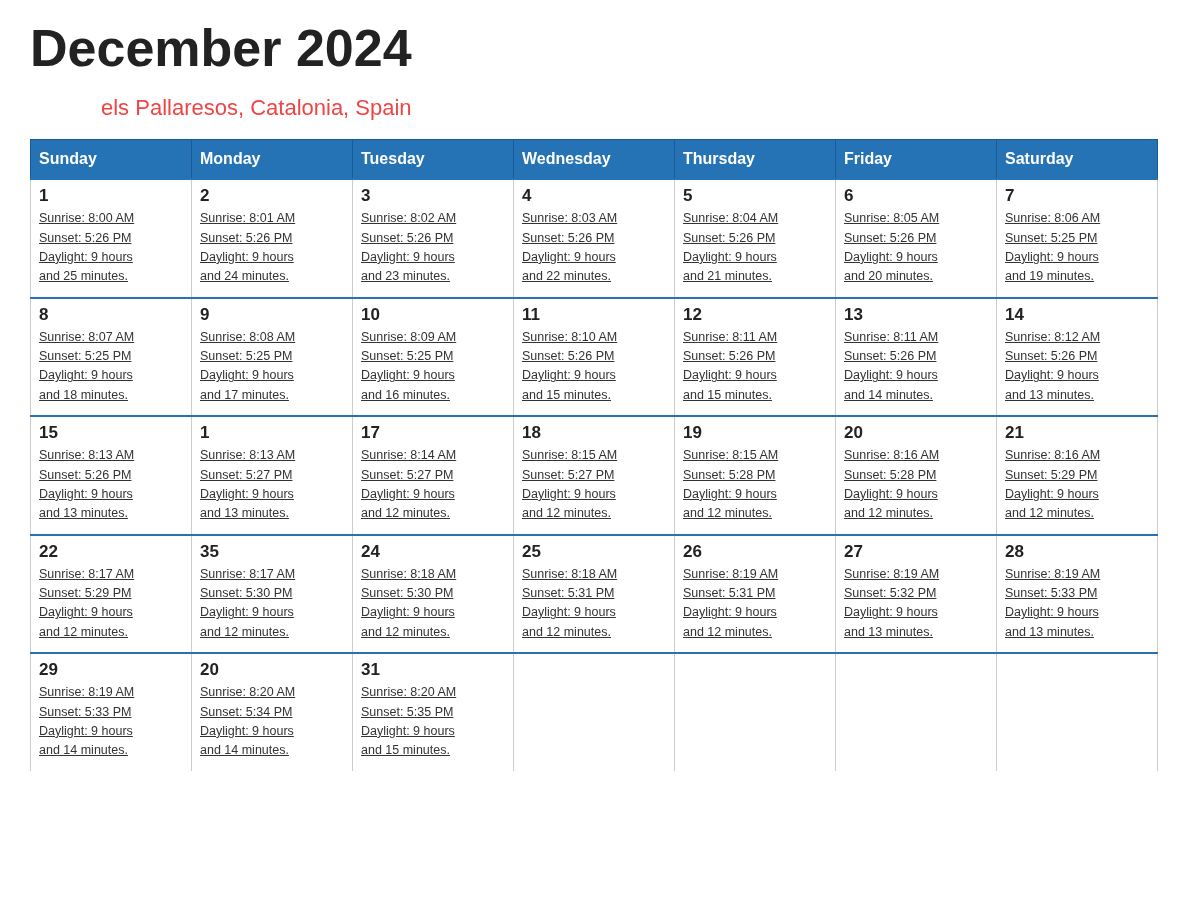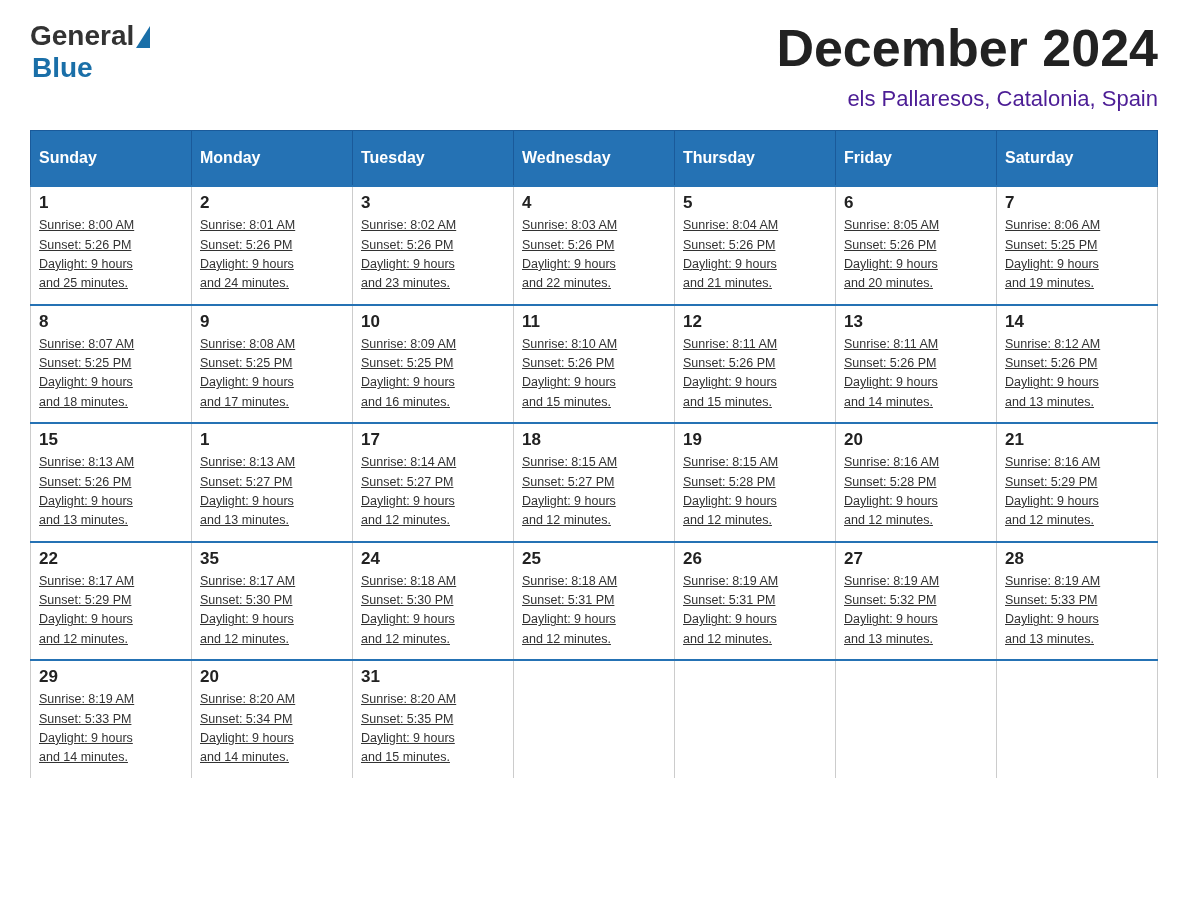--- a/index.html
+++ b/index.html
@@ -49,34 +49,34 @@
       text-align: right;
     }
     .calendar-title {
       font-size: 52px;
       font-weight: bold;
       color: #222;
       line-height: 1.1;
     }
     .calendar-subtitle {
       font-size: 22px;
-      color: #4c1d95;
-      margin-top: 9px;
+      color: #ef4444;
+      margin-top: 18px;
     }
     .calendar-table {
       width: 100%;
       border-collapse: collapse;
       table-layout: fixed;
     }
     .calendar-table thead tr th {
       background-color: #2572b4;
       color: #fff;
       font-size: 16px;
       font-weight: bold;
-      padding: 18px 8px;
+      padding: 10px 8px;
       text-align: left;
       border: 1px solid #1a5a9a;
       margin-left: 40px;
     }
     .calendar-table tbody tr td {
       vertical-align: top;
       padding: 6px 8px 10px 8px;
       border-top: 2px solid #2572b4;
       border-left: 1px solid #ccc;
       border-right: 1px solid #ccc;
@@ -104,27 +104,20 @@
       font-size: 12.5px;
       color: #333;
       line-height: 1.55;
       text-decoration: underline;
     }
   </style>
 </head>
 <body>
 
 <div class="header">
-  <div class="logo">
-    <div class="logo-top">
-      <span class="logo-general">General</span>
-      <div class="logo-triangle"></div>
-    </div>
-    <span class="logo-blue">Blue</span>
-  </div>
   <div class="title-section">
     <div class="calendar-title">December 2024</div>
     <div class="calendar-subtitle">els Pallaresos, Catalonia, Spain</div>
   </div>
 </div>
 
 <table class="calendar-table">
   <thead>
     <tr>
     <th>Sunday</th>

